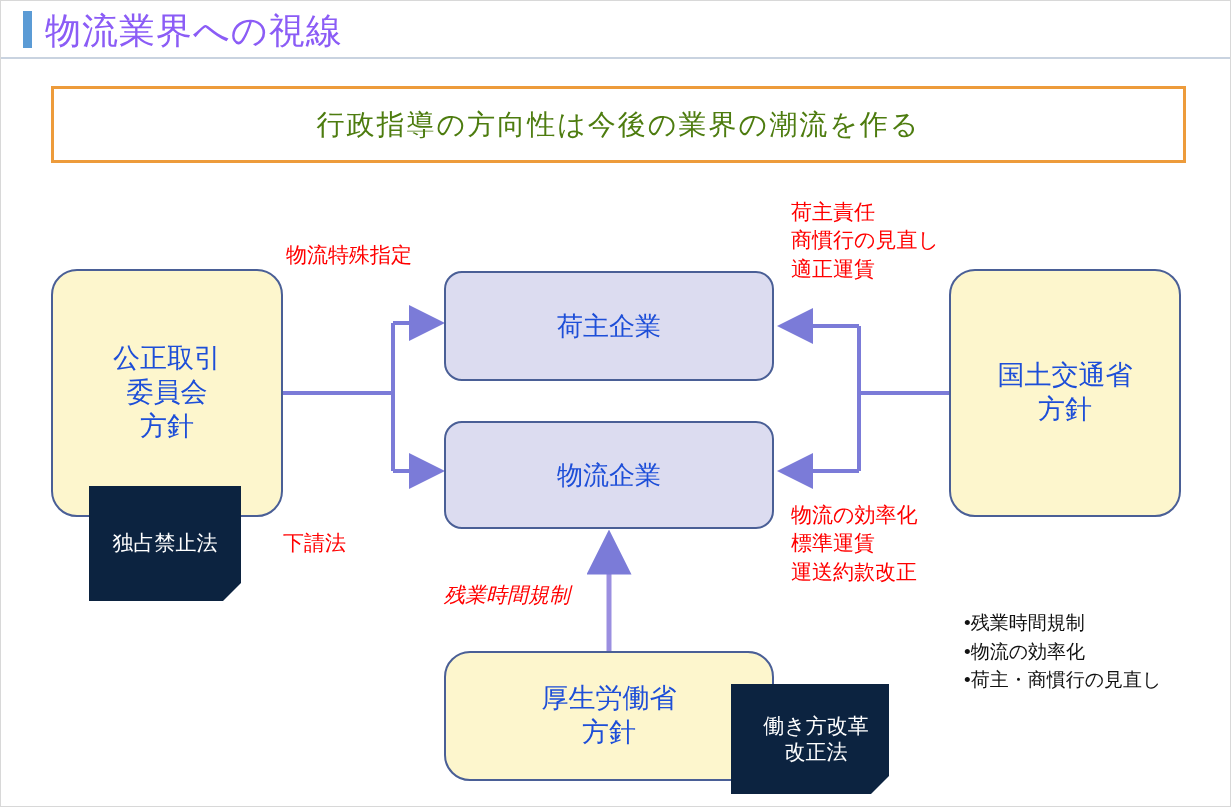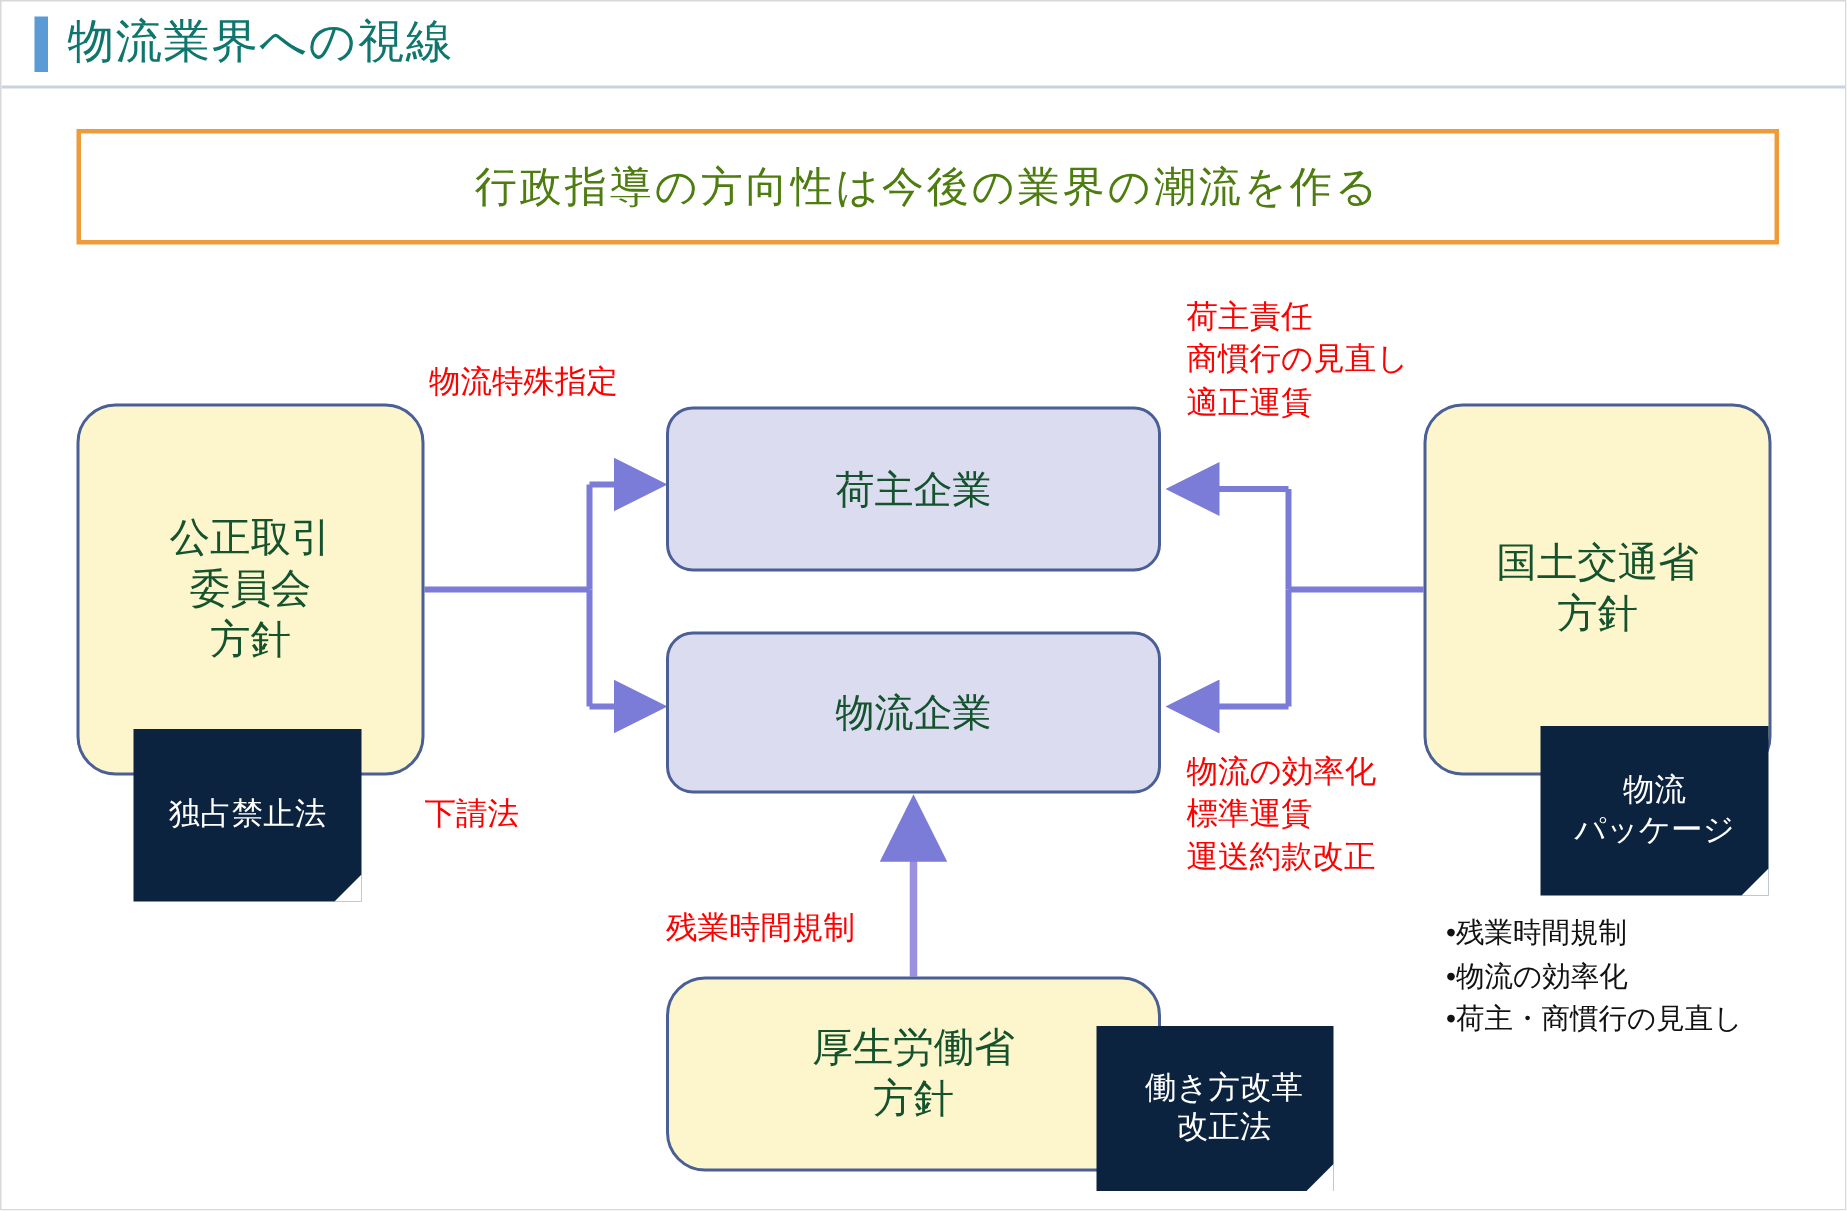--- a/index.html
+++ b/index.html
@@ -35,22 +35,22 @@
     left: 22px;
     top: 10px;
     width: 9px;
     height: 37px;
     background: #5b9bd5;
   }
   .header-title {
     position: absolute;
     left: 44px;
     top: 6px;
-    font-size: 31px;
-    color: #0f766e;
+    font-size: 36px;
+    color: #8b5cf6;
     letter-spacing: 1px;
     white-space: nowrap;
   }
 
   
   .banner {
     position: absolute;
     left: 50px;
     top: 85px;
     width: 1135px;
@@ -70,21 +70,21 @@
 
   
   .node {
     position: absolute;
     box-sizing: border-box;
     display: flex;
     align-items: center;
     justify-content: center;
     text-align: center;
     line-height: 1.25;
-    color: #14532d;
+    color: #1d4ed8;
   }
   .node-yellow {
     background: #fdf6cd;
     border: 2px solid #4a5f96;
     border-radius: 26px;
     font-size: 27px;
   }
   .node-lavender {
     background: #dcdcf0;
     border: 2px solid #4a5f96;
@@ -130,21 +130,21 @@
     position: absolute;
     color: #ff0000;
     font-size: 21px;
     line-height: 1.35;
     white-space: pre;
   }
   #lbl-tokushu   { left: 285px; top: 240px; }
   #lbl-shitauke  { left: 282px; top: 528px; }
   #lbl-nianushi  { left: 790px; top: 197px; }
   #lbl-kouritsu  { left: 790px; top: 500px; }
-  #lbl-zangyo    { left: 443px; top: 604px; }
+  #lbl-zangyo    { left: 443px; top: 580px; font-style: italic; }
 
   
   .bullets {
     position: absolute;
     left: 963px;
     top: 608px;
     font-size: 19px;
     color: #111111;
     line-height: 1.5;
   }
@@ -218,25 +218,20 @@
 
   <div class="node node-lavender" id="node-logi">
     <span>物流企業</span>
   </div>
 
   <div class="note" id="note-antitrust">
     <span style="white-space:pre-line;">独占禁止法</span>
     <span class="fold"></span>
   </div>
 
-  <div class="note" id="note-package">
-    <span style="white-space:pre-line;">物流
-パッケージ</span>
-    <span class="fold"></span>
-  </div>
 
   <div class="note" id="note-worklaw">
     <span style="white-space:pre-line;">働き方改革
 改正法</span>
     <span class="fold"></span>
   </div>
 
   <div class="redlabel" id="lbl-tokushu">物流特殊指定</div>
   <div class="redlabel" id="lbl-shitauke">下請法</div>
   <div class="redlabel" id="lbl-nianushi">荷主責任

